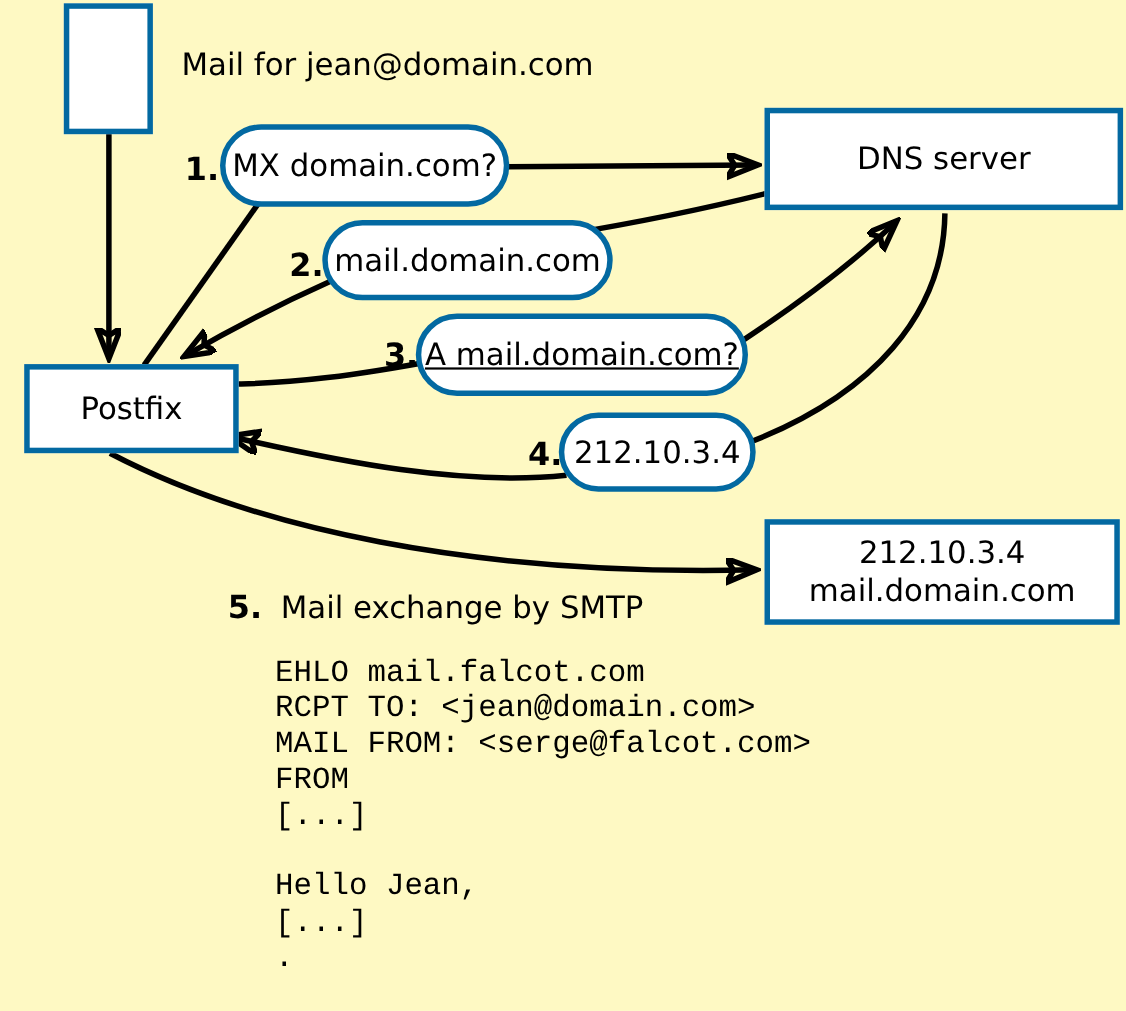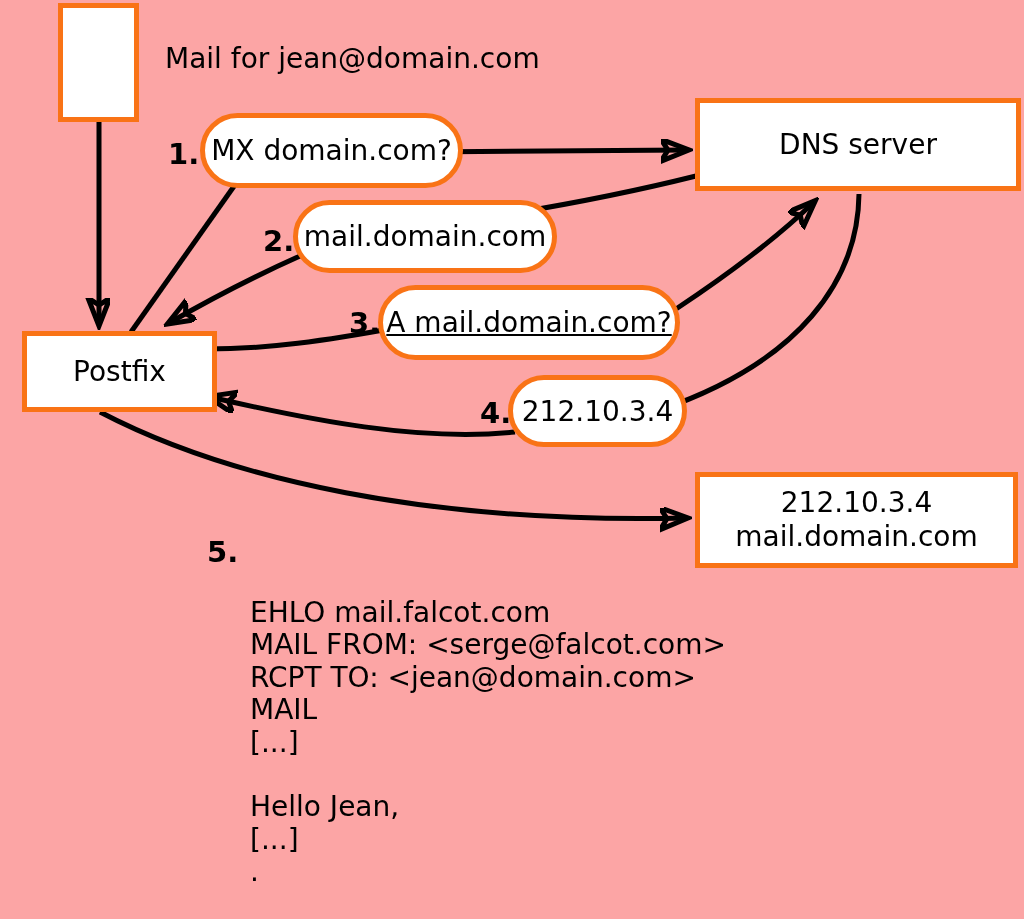--- a/index.html
+++ b/index.html
@@ -3,39 +3,39 @@
 <meta charset="utf-8">
 <style>
   * { margin: 0; padding: 0; box-sizing: border-box; }
   html, body { background: #ffffff; }
   body { font-family: "DejaVu Sans", sans-serif; color: #000; }
 
   .canvas {
     position: relative;
     width: 1024px;
     height: 919px;
-    background: #fca5a5;
+    background: #fef9c3;
     overflow: hidden;
   }
 
   .arrows-layer {
     position: absolute;
     left: 0; top: 0;
     width: 1024px; height: 919px;
   }
   .arrows-layer path {
     stroke: #000;
     stroke-width: 5;
     fill: none;
   }
 
   .node {
     position: absolute;
     background: #ffffff;
-    border: 5px solid #f97316;
+    border: 5px solid #0369a1;
     display: flex;
     align-items: center;
     justify-content: center;
     font-size: 28px;
     text-align: center;
   }
   .pill { border-radius: 38px; }
 
   .message-rect { left: 58px; top: 3px; width: 81px; height: 119px; }
   .postfix-box  { left: 2px;  top: 331px; width: 195px; height: 81px; margin-left: 20px; }
@@ -78,20 +78,21 @@
 
   .smtp-block {
     position: absolute;
     left: 250px; top: 597px;
     font-size: 28px;
   }
   .smtp-line {
     height: 32.4px;
     line-height: 32.4px;
     white-space: pre;
+    font-family: Liberation Mono, monospace;
   }
 </style>
 </head>
 <body>
 
 <div class="canvas">
 
   <svg class="arrows-layer" width="1024" height="919" viewBox="0 0 1024 919" xmlns="http://www.w3.org/2000/svg">
     <defs>
       <marker id="ah" markerUnits="userSpaceOnUse" markerWidth="32" markerHeight="26" refX="26" refY="11" orient="auto">
@@ -140,27 +141,28 @@
     <span>DNS server</span>
   </div>
 
   <div class="node mailserver-box">
     <div>212.10.3.4</div>
     <div>mail.domain.com</div>
   </div>
 
   <div class="step-5-row">
     <span class="step-5-num">5.</span>
+    <span>Mail exchange by SMTP</span>
   </div>
 
   <div class="smtp-block">
     <div class="smtp-line">EHLO mail.falcot.com</div>
+    <div class="smtp-line">RCPT TO: &lt;jean@domain.com&gt;</div>
     <div class="smtp-line">MAIL FROM: &lt;serge@falcot.com&gt;</div>
-    <div class="smtp-line">RCPT TO: &lt;jean@domain.com&gt;</div>
-    <div class="smtp-line">MAIL</div>
+    <div class="smtp-line">FROM</div>
     <div class="smtp-line">[...]</div>
     <div class="smtp-line"></div>
     <div class="smtp-line">Hello Jean,</div>
     <div class="smtp-line">[...]</div>
     <div class="smtp-line">.</div>
   </div>
 
 </div>
 
 </body></html>

